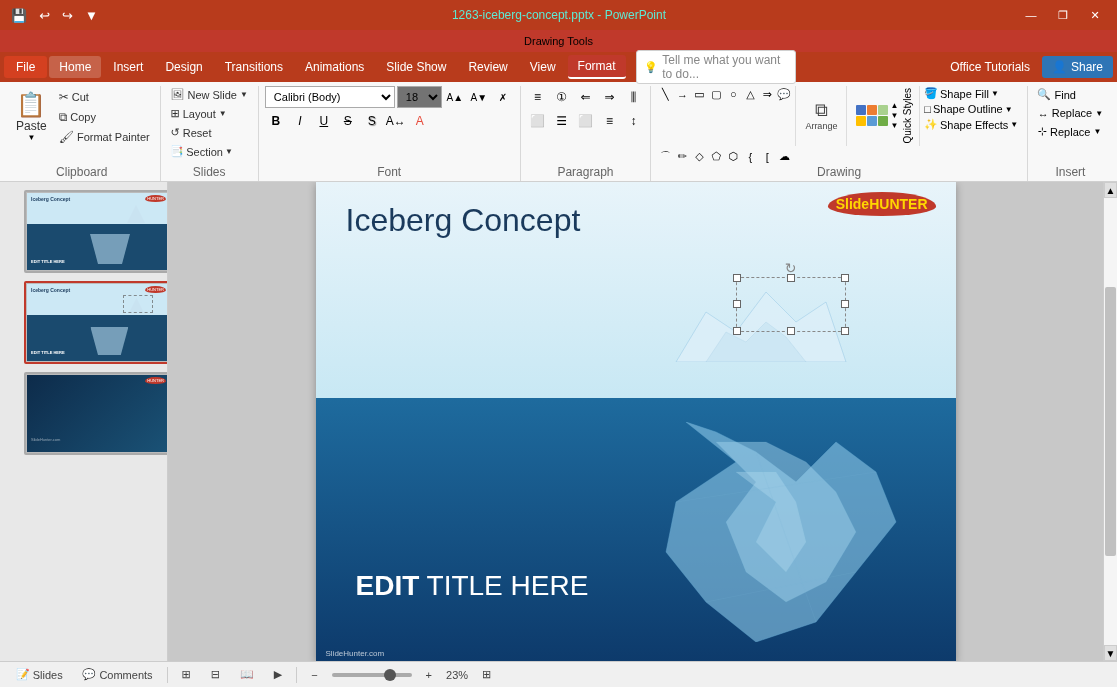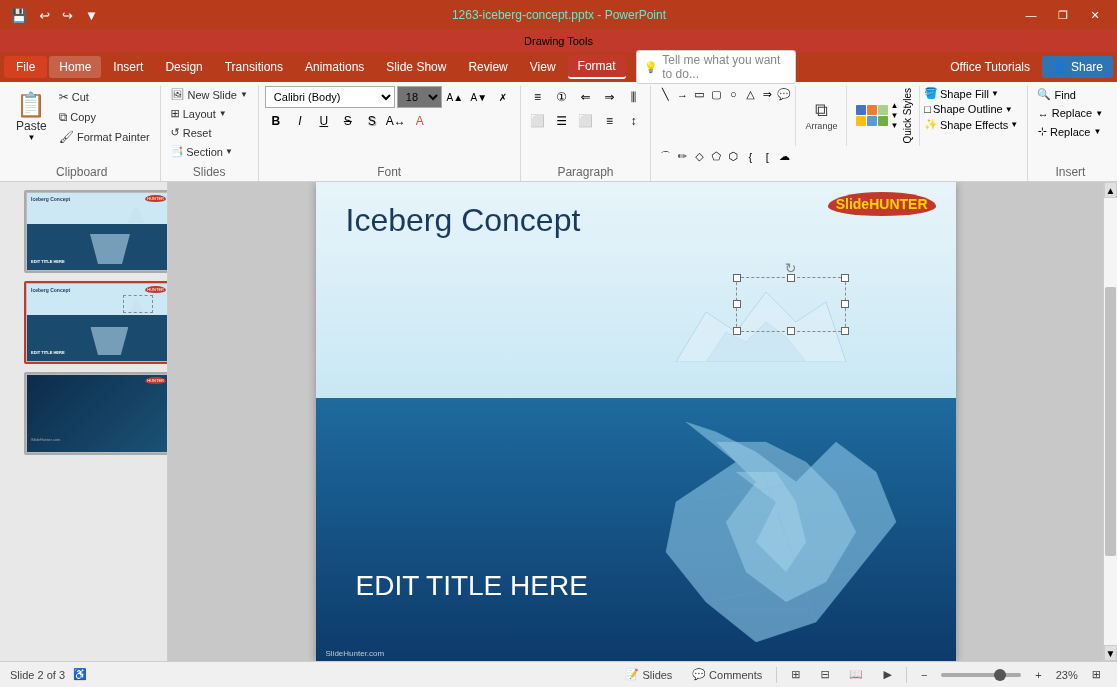--- a/index.html
+++ b/index.html
@@ -58,21 +58,21 @@
 
     
     .slide-top { position: absolute; top: 0; left: 0; right: 0; height: 45%; background: linear-gradient(180deg, #e8f4fa 0%, #c8e8f4 100%); }
     .slide-bottom { position: absolute; bottom: 0; left: 0; right: 0; height: 55%; background: linear-gradient(180deg, #1e6b9e 0%, #0d3a6b 100%); }
 
     .slide-title { position: absolute; top: 20px; left: 30px; font-size: 32px; color: #1a3a5c; font-family: Arial, sans-serif; font-weight: normal; }
     .slide-logo { position: absolute; top: 10px; right: 20px; background: #c0392b; color: white; padding: 4px 8px; border-radius: 50% 50% 50% 50% / 60% 60% 40% 40%; font-size: 14px; font-weight: bold; }
     .slide-logo span { color: #ffd700; }
 
     .slide-edit-text { position: absolute; bottom: 60px; left: 40px; font-size: 28px; color: white; font-family: Arial, sans-serif; }
-    .edit-bold { font-weight: normal; }
+    .edit-bold { font-weight: bold; }
 
     
     .iceberg-above { position: absolute; top: 100px; right: 100px; width: 200px; height: 80px; }
     .iceberg-below { position: absolute; bottom: 20px; right: 50px; width: 250px; height: 220px; }
 
     
     .selection-box { position: absolute; top: 95px; right: 110px; width: 110px; height: 55px; border: 1px dashed #888; background: transparent; }
     .handle { position: absolute; width: 8px; height: 8px; background: white; border: 1px solid #666; }
     .handle.tl { top: -4px; left: -4px; }
     .handle.tm { top: -4px; left: 50%; transform: translateX(-50%); }
@@ -323,20 +323,21 @@
         <div class="shape-icon-btn">⌒</div>
         <div class="shape-icon-btn">✏</div>
         <div class="shape-icon-btn">◇</div>
         <div class="shape-icon-btn">⬠</div>
         <div class="shape-icon-btn">⬡</div>
         <div class="shape-icon-btn">{</div>
         <div class="shape-icon-btn">[</div>
         <div class="shape-icon-btn">☁</div>
       </div>
     </div>
+    <div class="ribbon-group-label">Drawing</div>
   </div>
 
   <div class="ribbon-group" style="min-width:80px;border-right:none;">
     <div class="ribbon-top" style="flex-direction:column;gap:2px;">
       <div class="edit-btn">
         <span>🔍</span>
         <span>Find</span>
       </div>
       <div class="edit-btn">
         <span>↔</span>
@@ -455,24 +456,20 @@
     <div class="scroll-up">▲</div>
     <div class="scroll-track">
       <div class="scroll-thumb"></div>
     </div>
     <div class="scroll-down">▼</div>
   </div>
 
 </div>
 
 <div id="statusbar">
-  <div class="status-left">
-    <span>Slide 2 of 3</span>
-    <span>♿</span>
-  </div>
   <div class="status-right">
     <div class="status-btn">
       <span>📝</span>
       <span>Slides</span>
     </div>
     <div class="status-btn">
       <span>💬</span>
       <span>Comments</span>
     </div>
     <div class="divider-v"></div>

